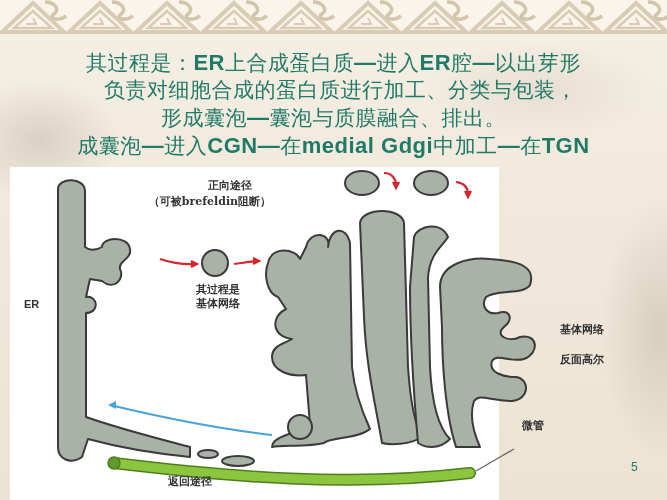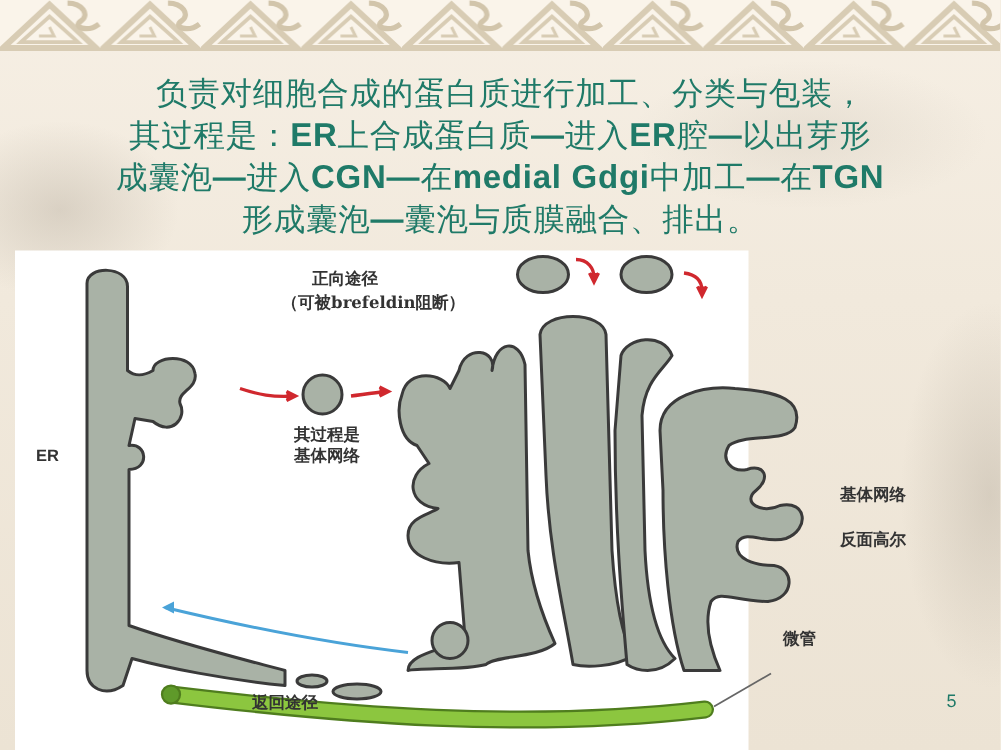--- a/index.html
+++ b/index.html
@@ -70,24 +70,24 @@
       </defs>
       <rect x="0" y="0" width="667" height="34" fill="url(#tri)"></rect>
     </svg>
   </div>
 
   <div class="wash" style="left:-40px; top:80px; width:160px; height:120px;"></div>
   <div class="wash" style="left:600px; top:200px; width:120px; height:260px;"></div>
   <div class="wash" style="left:420px; top:40px; width:240px; height:100px; opacity:0.5;"></div>
 
   <div class="title-block">
+    <span class="title-line"><span>其过程是：</span><b>ER</b><span>上合成蛋白质</span><b>—</b><span>进入</span><b>ER</b><span>腔</span><b>—</b><span>以出芽形</span></span>
     <span class="title-line l1"><span>负责对细胞合成的蛋白质进行加工、分类与包装，</span></span>
-    <span class="title-line"><span>其过程是：</span><b>ER</b><span>上合成蛋白质</span><b>—</b><span>进入</span><b>ER</b><span>腔</span><b>—</b><span>以出芽形</span></span>
+    <span class="title-line"><span>形成囊泡</span><b>—</b><span>囊泡与质膜融合、排出。</span></span>
     <span class="title-line"><span>成囊泡</span><b>—</b><span>进入</span><b>CGN—</b><span>在</span><b>medial Gdgi</b><span>中加工</span><b>—</b><span>在</span><b>TGN</b></span>
-    <span class="title-line"><span>形成囊泡</span><b>—</b><span>囊泡与质膜融合、排出。</span></span>
   </div>
 
   <div class="panel">
     <svg width="617" height="333" viewBox="0 0 617 333">
       <g fill="#a9b2a6" stroke="#3a3a3a" stroke-width="2" stroke-linejoin="round">
 
         <path d="M48 22 C48 10 75 10 75 24 L75 80 C80 84 85 84 92 80 C92 70 118 68 120 82 C122 92 108 94 110 102 C115 112 104 124 92 114 L80 112 L76 130 C88 128 90 146 76 146 L76 250 C110 262 150 272 180 280 L180 290 C140 286 100 278 78 272 L72 290 C60 298 48 292 48 280 Z"></path>
 
         <ellipse cx="198" cy="287" rx="10" ry="4"></ellipse>
         <ellipse cx="228" cy="294" rx="16" ry="5"></ellipse>
@@ -126,24 +126,24 @@
 
       <g>
         <path d="M104 296 C220 310 340 320 460 306" fill="none" stroke="#4f7d1e" stroke-width="12" stroke-linecap="round"></path>
         <path d="M104 296 C220 310 340 320 460 306" fill="none" stroke="#8cc63f" stroke-width="9" stroke-linecap="round"></path>
         <ellipse cx="104" cy="296" rx="6" ry="6" fill="#5f9a2a" stroke="#4f7d1e" stroke-width="1.5"></ellipse>
         <line x1="466" y1="304" x2="504" y2="282" stroke="#666" stroke-width="1.2"></line>
       </g>
     </svg>
 
     <div class="lbl" style="left:160px; top:12px; width:120px;">正向途径</div>
-    <div class="lbl" style="left:100px; top:28px; width:200px;text-align:right;">（可被brefeldin阻断）</div>
+    <div class="lbl" style="left:100px; top:28px; width:200px;">（可被brefeldin阻断）</div>
     <div class="lbl lbl-er" style="left:14px; top:130px;">ER</div>
     <div class="lbl" style="left:168px; top:116px; width:80px;">其过程是</div>
     <div class="lbl" style="left:168px; top:130px; width:80px;">基体网络</div>
     <div class="lbl" style="left:532px; top:142px; width:80px;margin-top:44px;">反面高尔</div>
     <div class="lbl" style="left:532px; top:156px; width:80px;">基体网络</div>
     <div class="lbl" style="left:512px; top:252px;">微管</div>
-    <div class="lbl" style="left:140px; top:295px; width:80px;">返回途径</div>
+    <div class="lbl" style="left:140px; top:308px; width:80px;">返回途径</div>
   </div>
 
   <div class="page-num">5</div>
 </div>
 
 </body></html>

